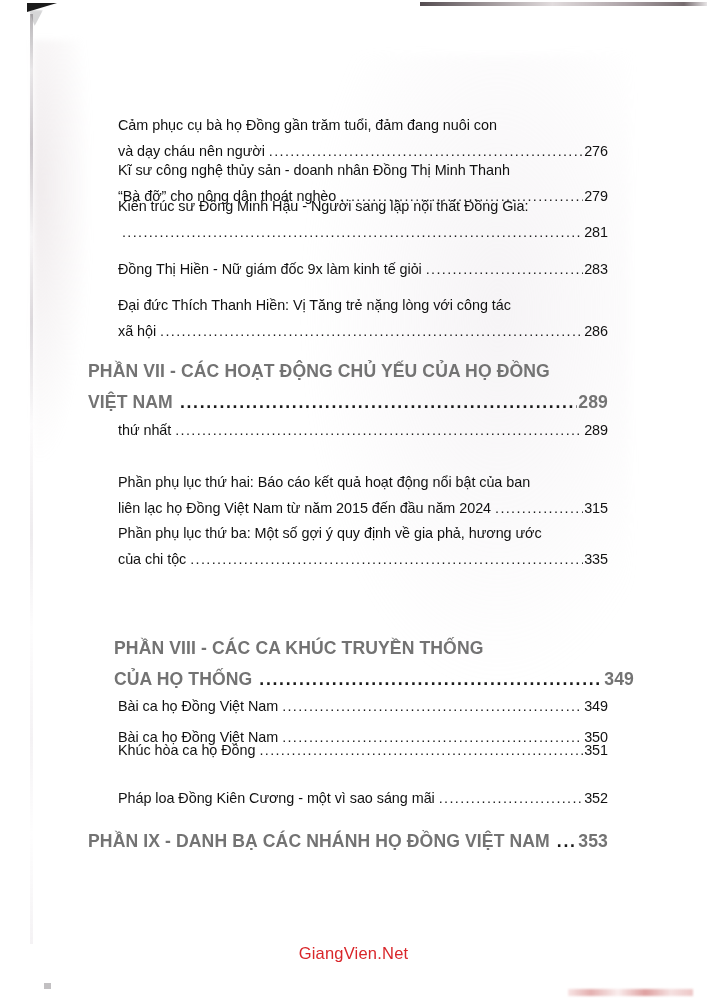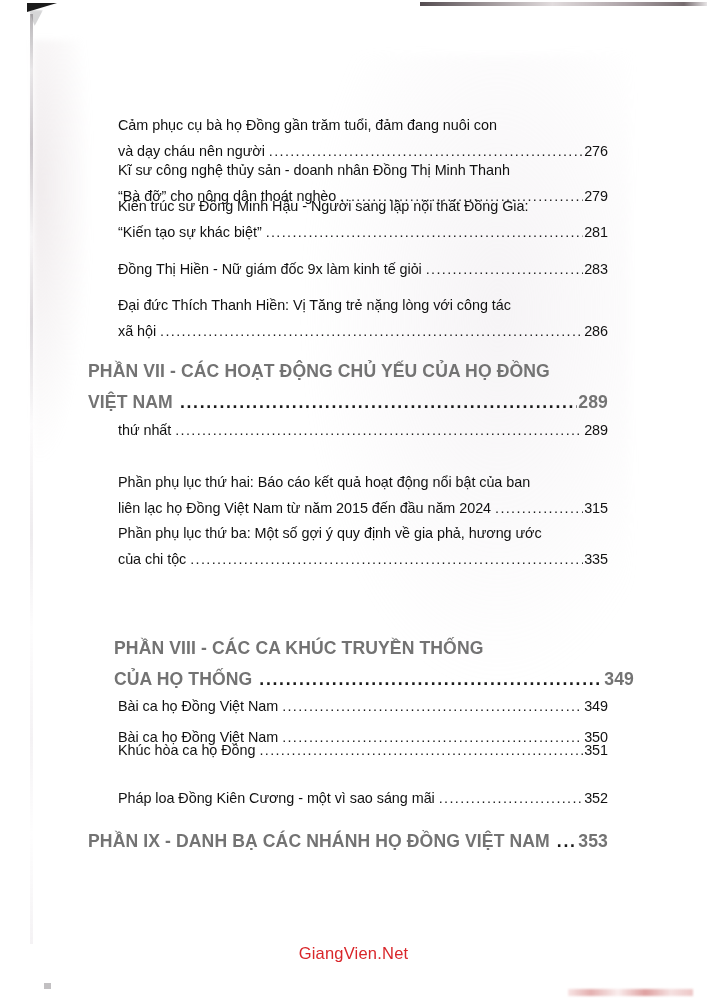--- a/index.html
+++ b/index.html
@@ -184,21 +184,20 @@
         <div class="plain">Kĩ sư công nghệ thủy sản - doanh nhân Đồng Thị Minh Thanh</div>
         <div class="line">
           <span class="txt">“Bà đỡ” cho nông dân thoát nghèo</span>
           <span class="lead"></span>
           <span class="pg">279</span>
         </div>
       </div>
       <div class="toc-entry" style="top: 194px;">
         <div class="plain">Kiến trúc sư Đồng Minh Hậu - Người sang lập nội thất Đồng Gia:</div>
         <div class="line">
-          <span class="txt">“Kiến tạo sự khác biệt”</span>
           <span class="lead"></span>
           <span class="pg">281</span>
         </div>
       </div>
       <div class="toc-entry" style="top: 257px;">
         <div class="line">
           <span class="txt">Đồng Thị Hiền - Nữ giám đốc 9x làm kinh tế giỏi</span>
           <span class="lead"></span>
           <span class="pg">283</span>
         </div>

